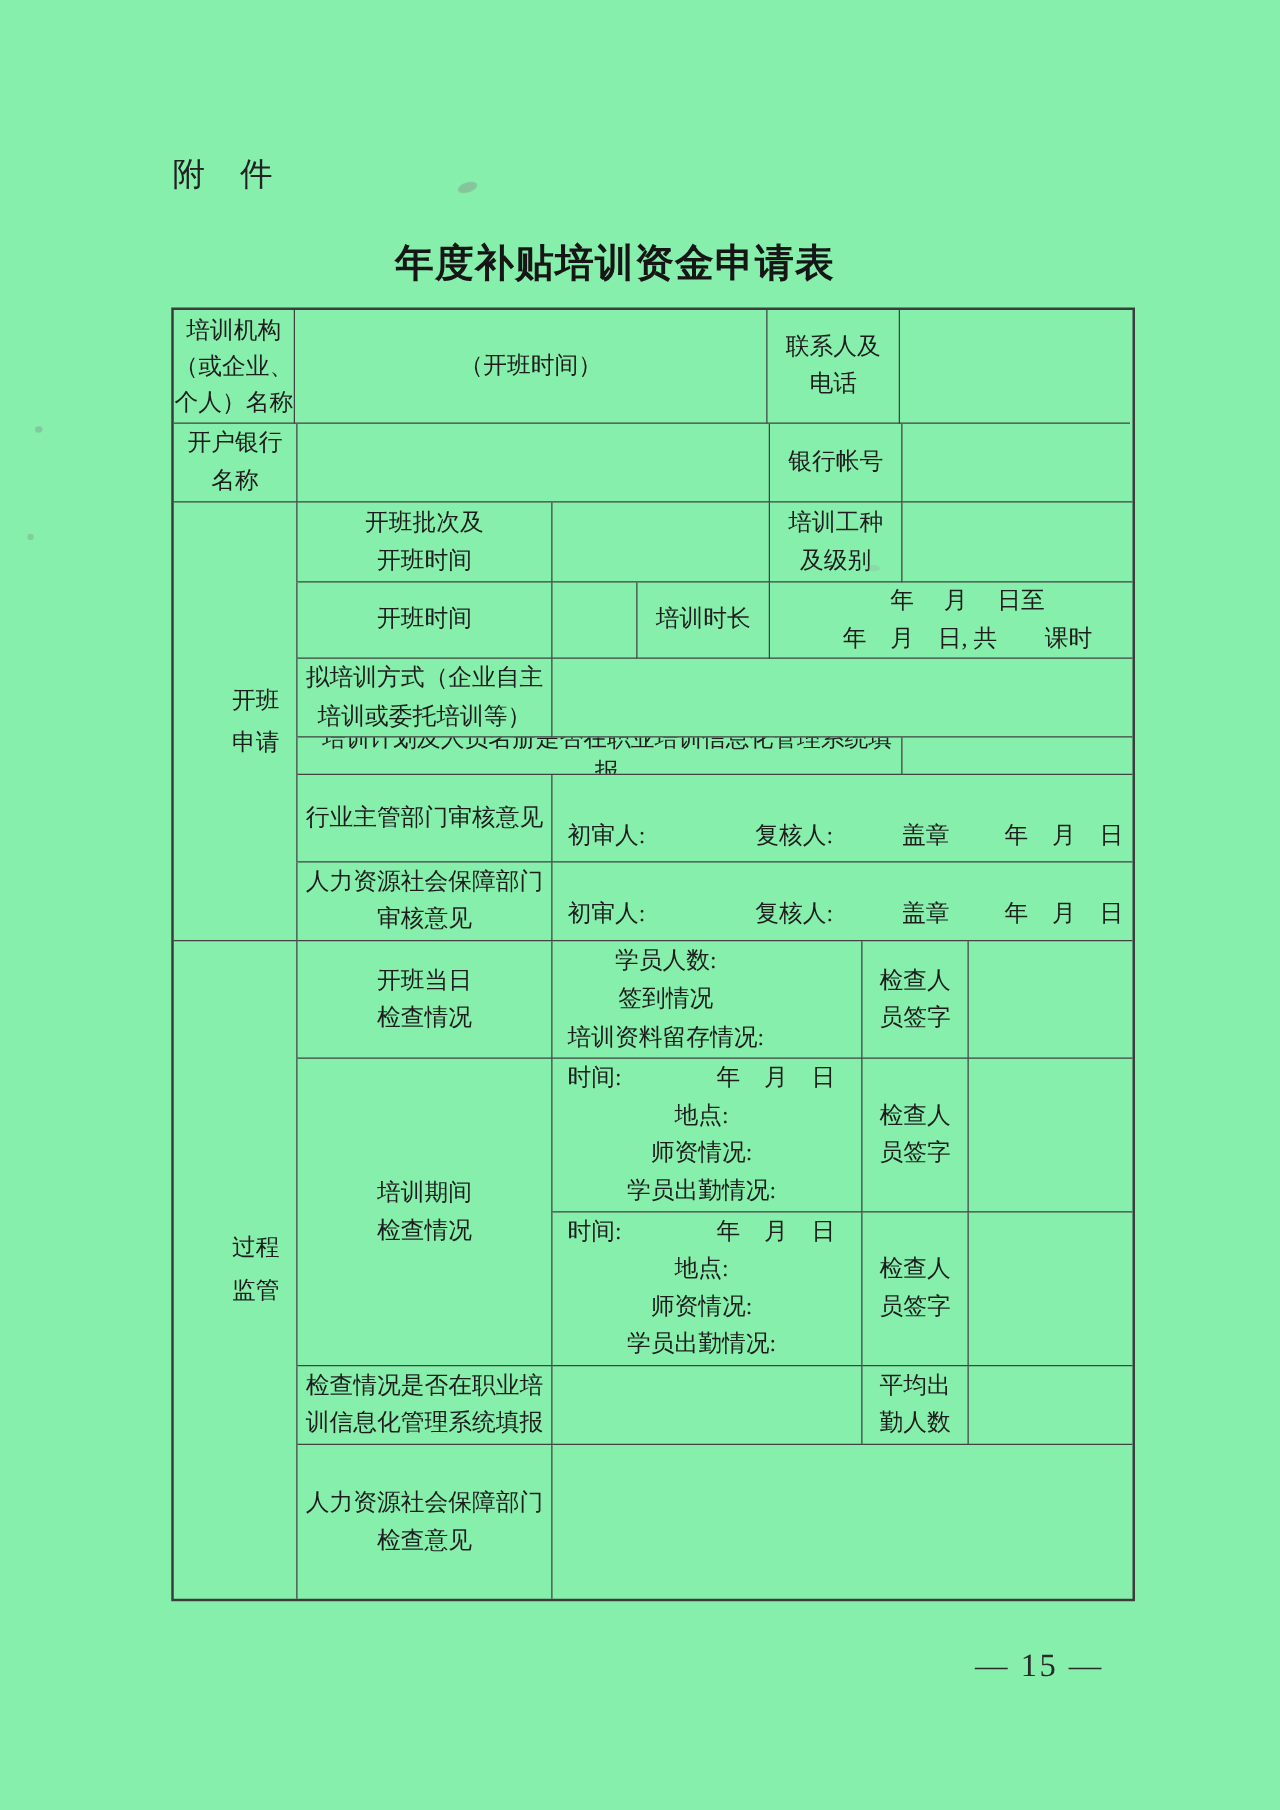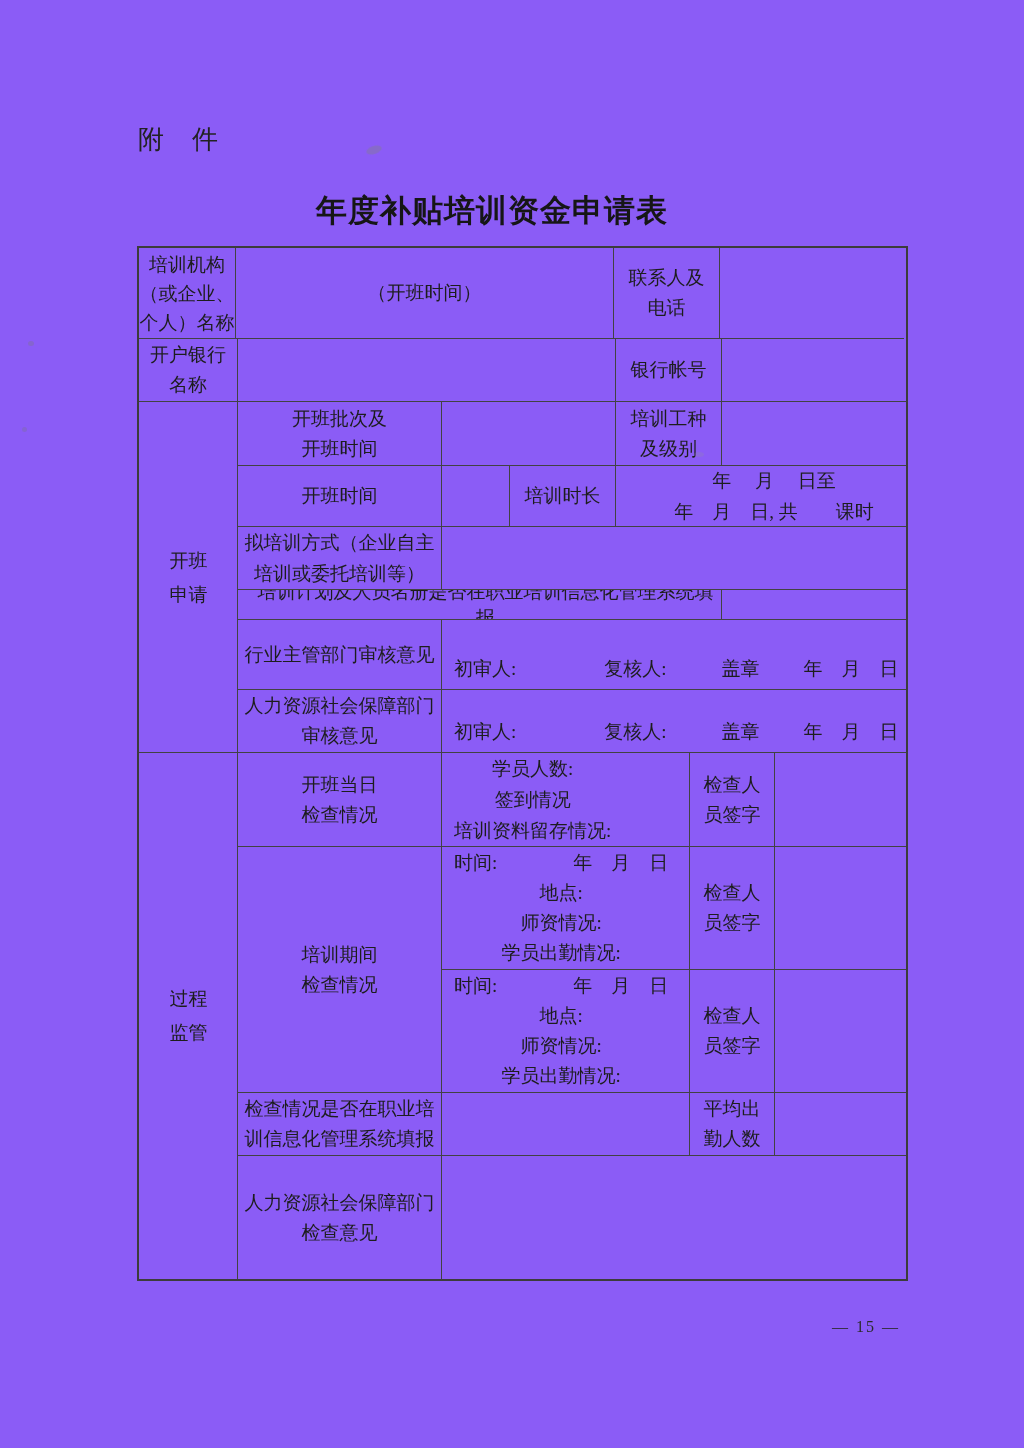--- a/index.html
+++ b/index.html
@@ -4,35 +4,35 @@
 <style>
   html,body{margin:0;padding:0;}
   body{
     background:#fbfaf7;
     font-family:"Liberation Serif","DejaVu Serif",serif;
     color:#1d1d1d;
   }
   .page{
     position:relative;
     width:1024px;height:1448px;
-    background:#8b5cf6;
+    background:#86efac;
     overflow:hidden;
   }
   .attachment{
     position:absolute;left:138px;top:122px;
     font-size:26px;letter-spacing:1px;color:#222;
   }
   .title{
     position:absolute;left:0;top:190px;width:1024px;
     text-align:center;transform:translateX(-20px);
     font-size:31px;font-weight:bold;letter-spacing:1px;color:#161616;
   }
   .pagenum{
     position:absolute;left:780px;top:1318px;width:120px;
-    text-align:right;font-size:16px;color:#2a2a2a;letter-spacing:2px;
+    text-align:left;font-size:26px;color:#2a2a2a;letter-spacing:2px;
   }
   
   .ftable{
     position:absolute;left:137px;top:246px;
     width:767px;height:1031px;
     border:2px solid #3c3c3c;
     font-size:19px;
   }
   .r{display:flex;}
   .c{
@@ -56,20 +56,21 @@
   }
   .sign-line .s2{margin-left:88px;}
   .sign-line .s3{margin-left:55px;}
   .sign-line .s4{margin-left:44px;}
   .sec-label{
     position:absolute;left:0;width:99px;
     display:flex;align-items:center;justify-content:center;
     text-align:center;white-space:pre-wrap;
     font-size:19px;line-height:34px;color:#1d1d1d;
     pointer-events:none;
+    padding-left:16px;
   }
   .durcell{line-height:31px;padding-left:26px;}
   
   .speck{position:absolute;border-radius:50%;filter:blur(0.6px);}
   .speck.k1{left:366px;top:146px;width:16px;height:8px;background:rgba(130,130,130,.38);transform:rotate(-18deg);}
   .speck.k2{left:28px;top:341px;width:6px;height:5px;background:rgba(120,120,120,.32);}
   .speck.k3{left:22px;top:427px;width:5px;height:5px;background:rgba(120,120,120,.28);}
   .speck.k4{left:694px;top:452px;width:10px;height:5px;background:rgba(150,150,150,.22);}
 </style>
 </head>

